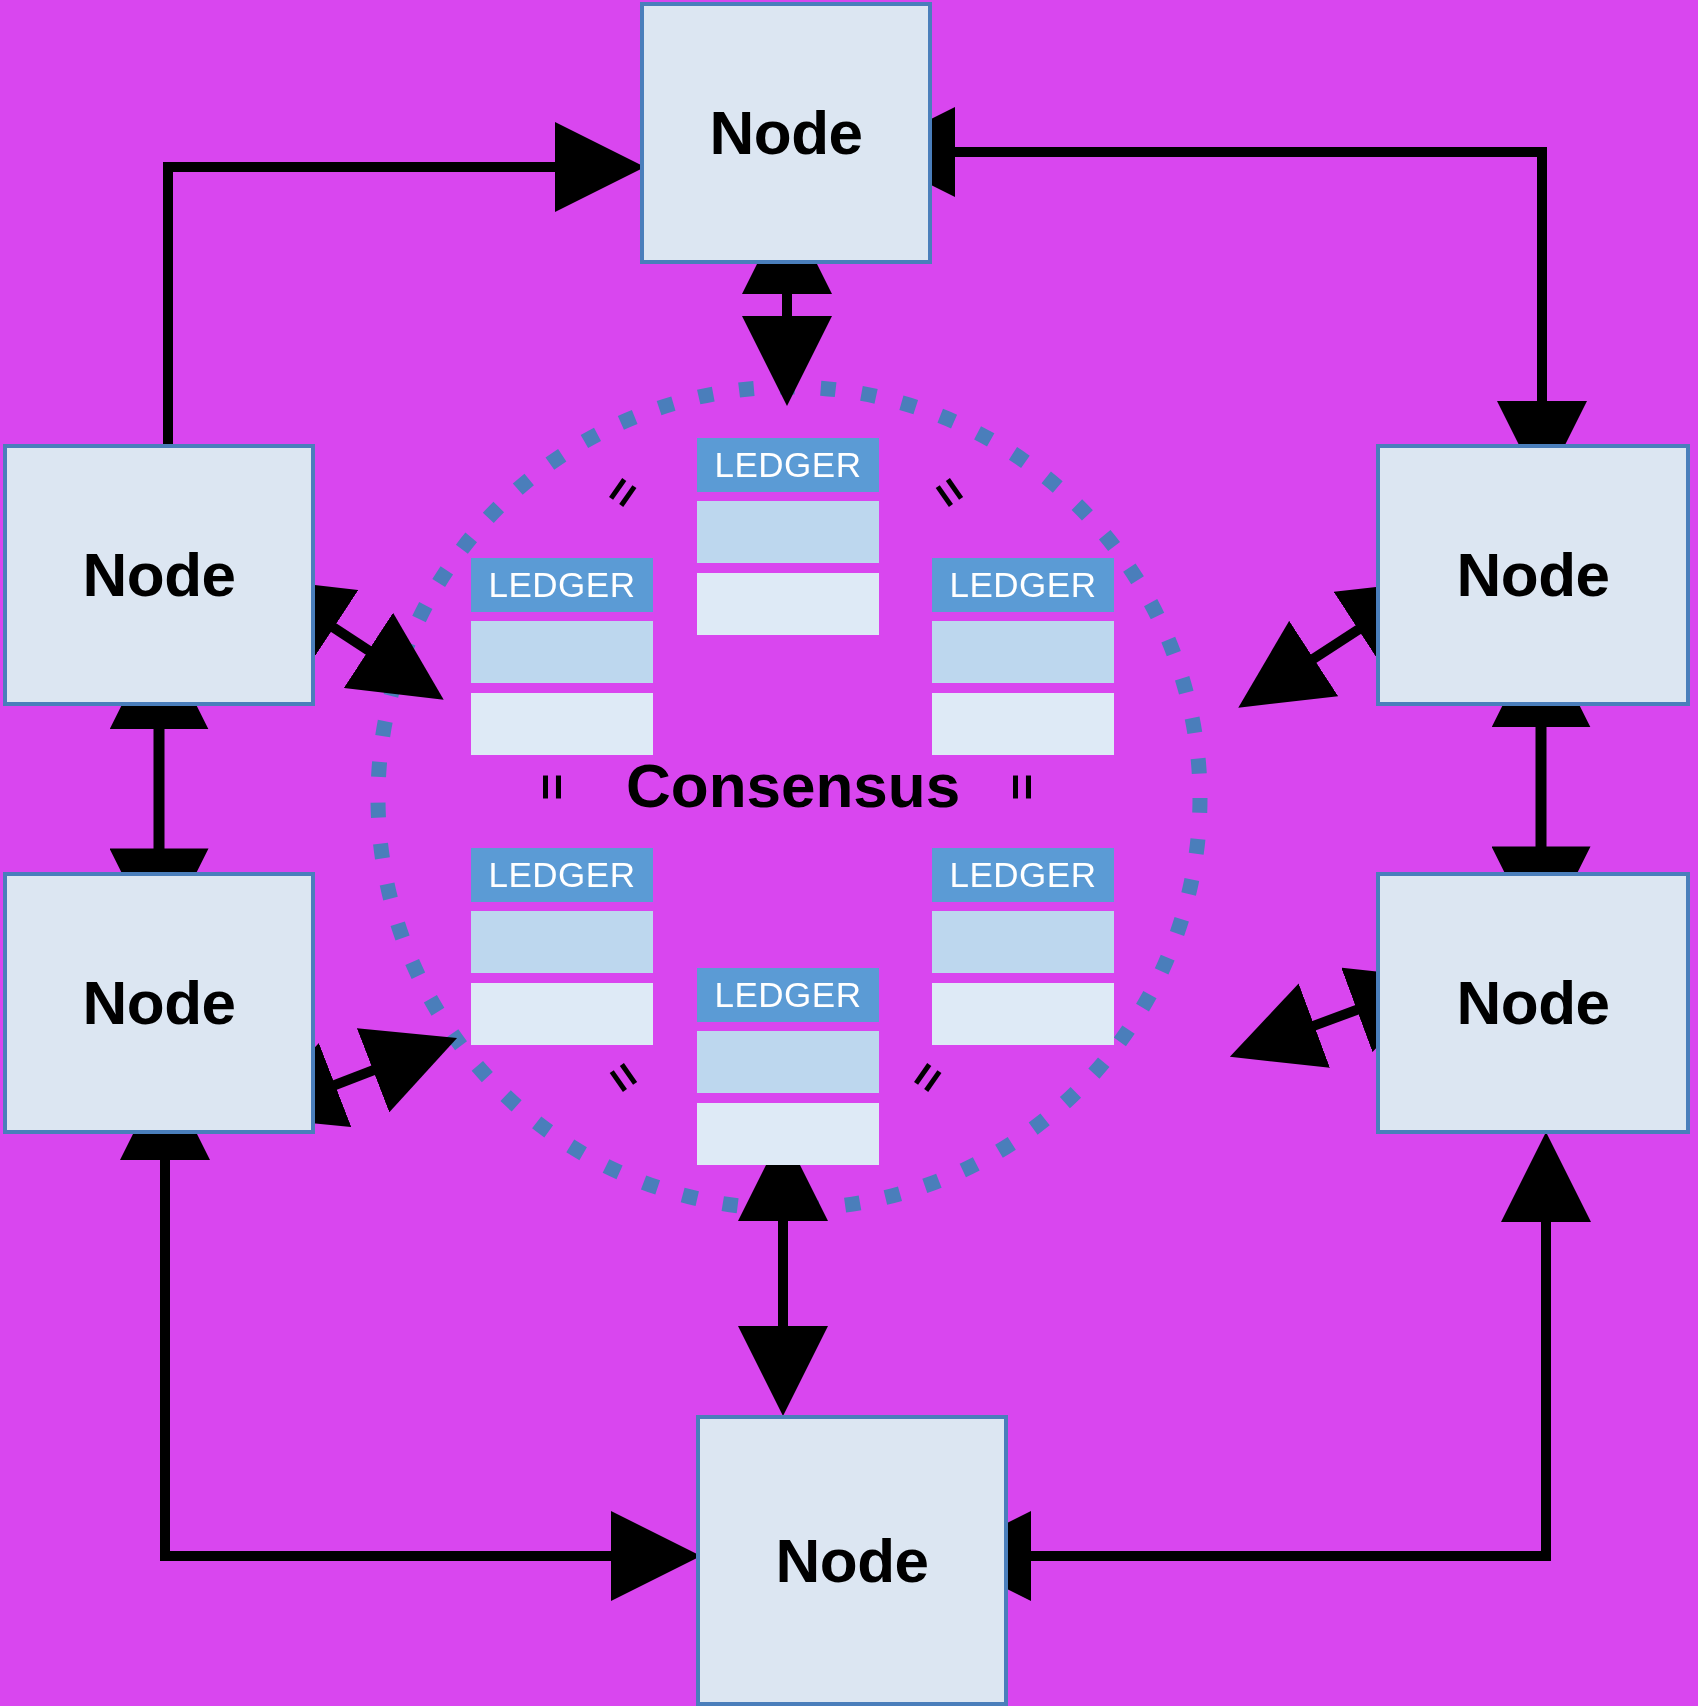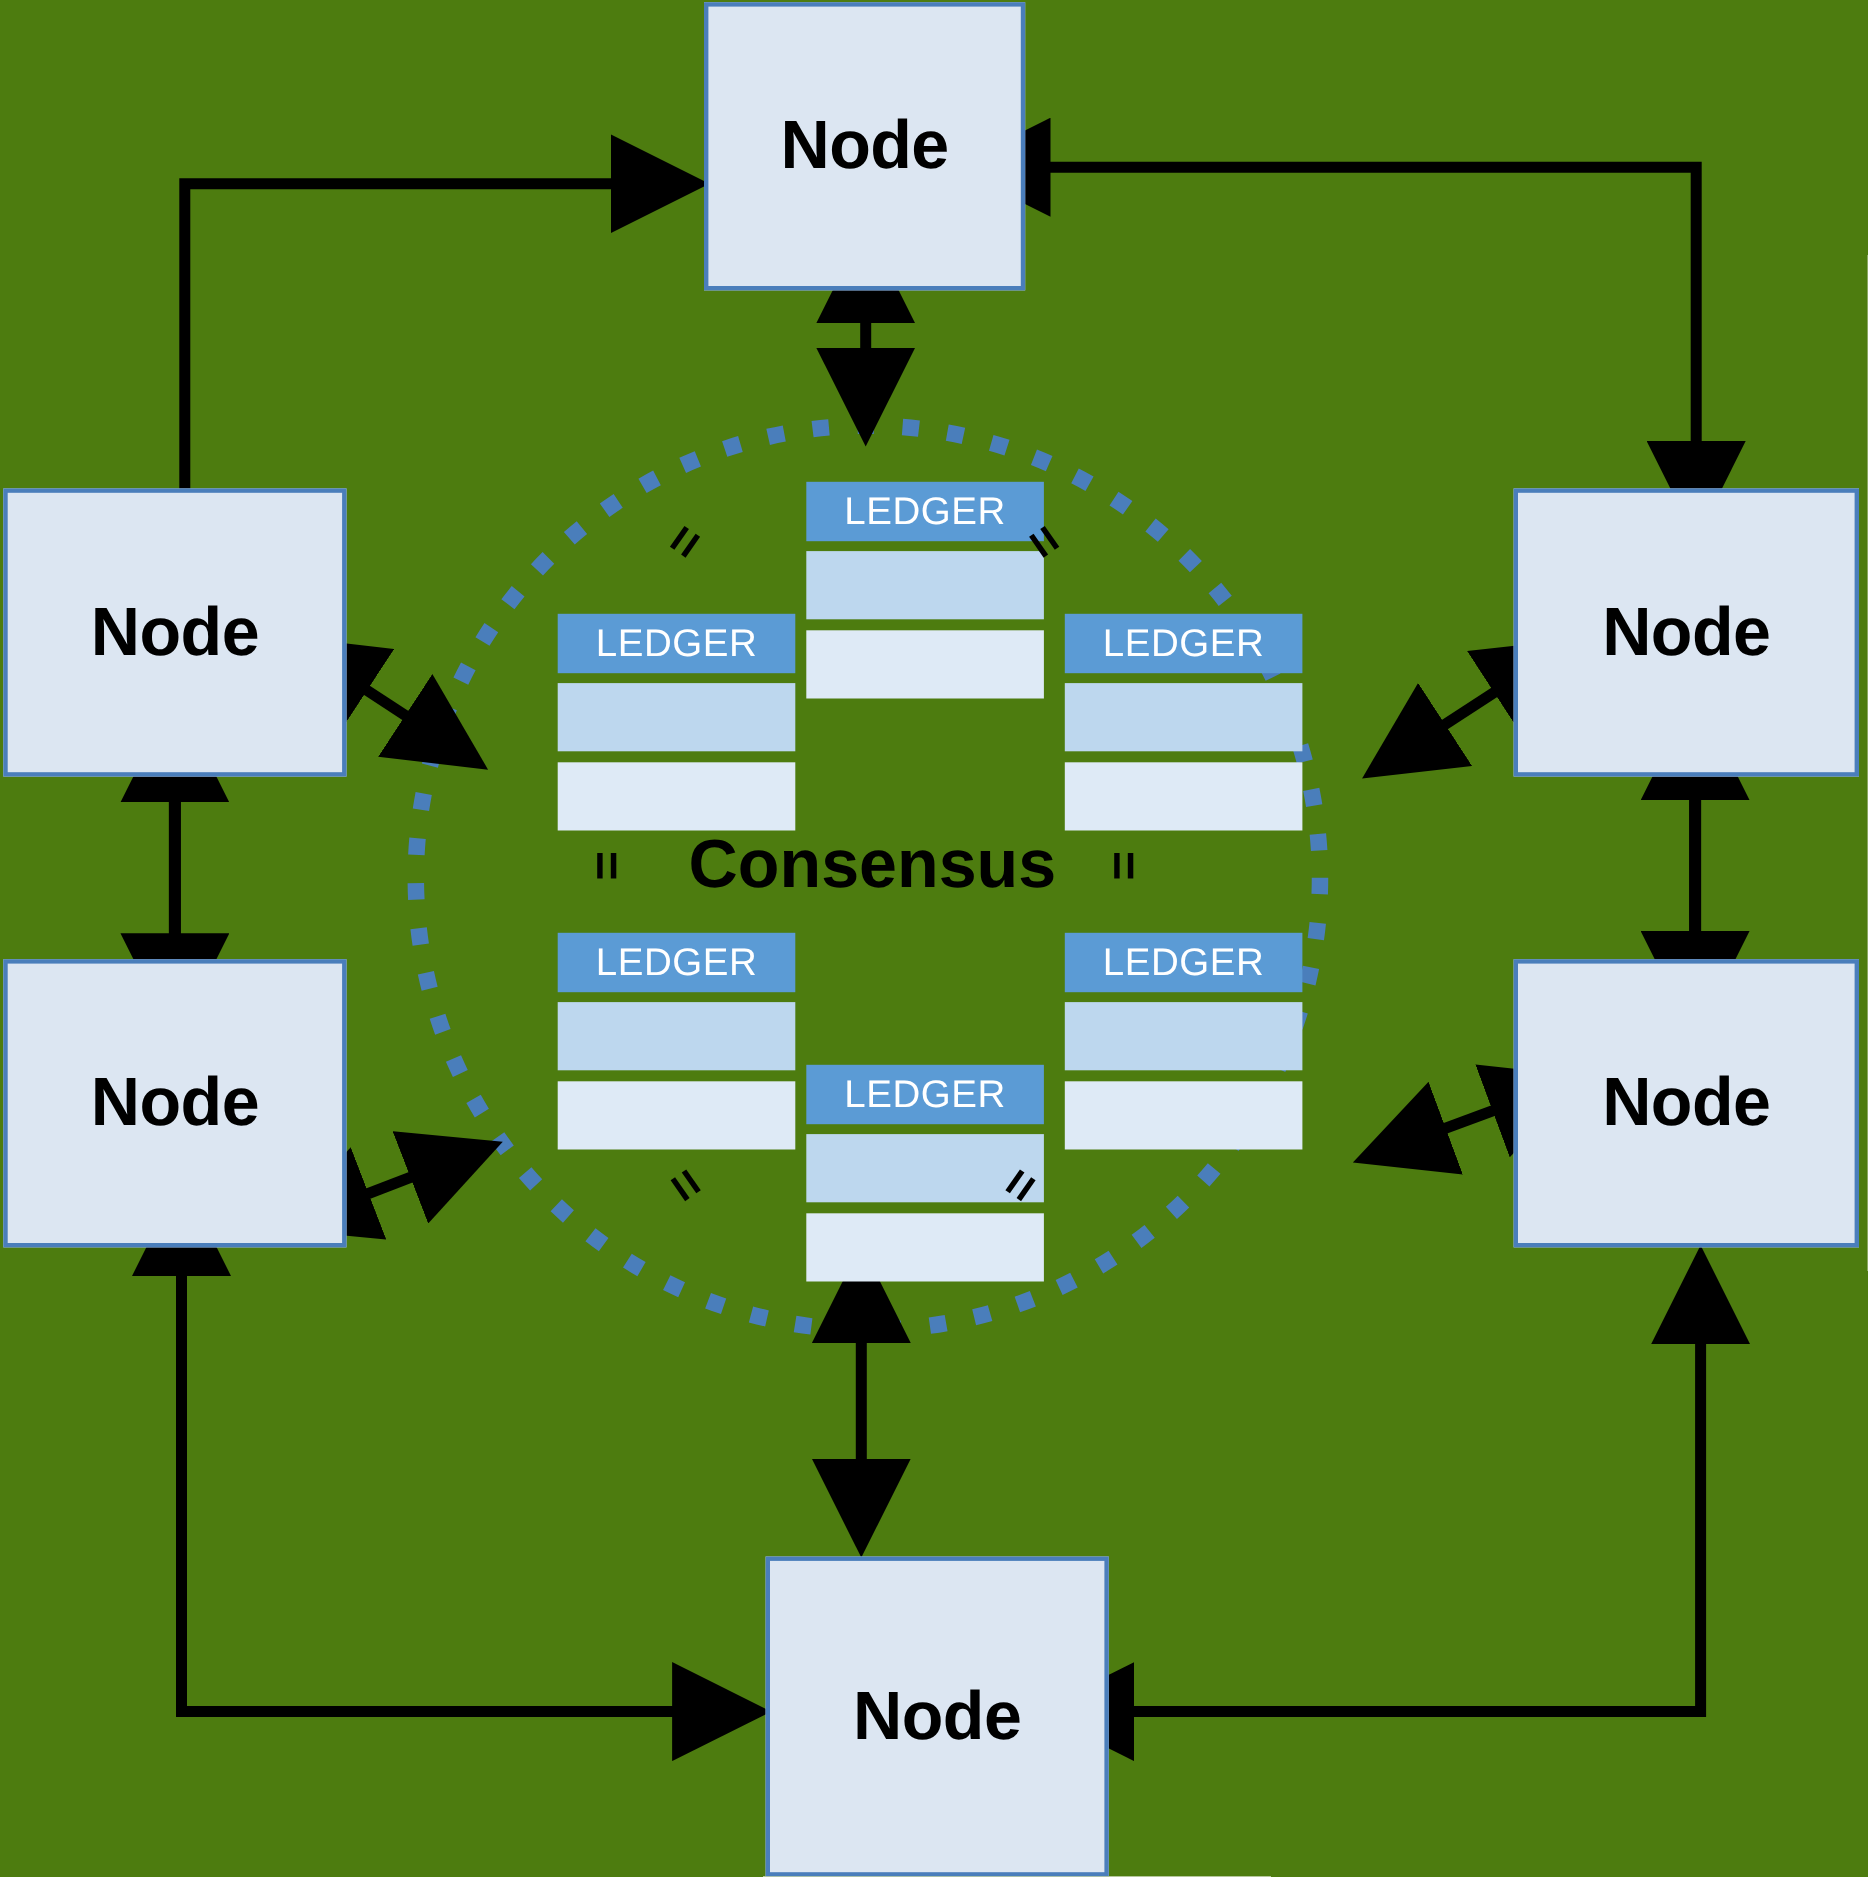--- a/index.html
+++ b/index.html
@@ -1,37 +1,37 @@
 <!DOCTYPE html>
 <html><head>
 <meta charset="utf-8">
 <title>Blockchain Consensus Network Diagram</title>
 <style>
   html,body{margin:0;padding:0;background:#ffffff;}
   body{font-family:"Liberation Sans", sans-serif;}
-  #stage{position:relative;width:1698px;height:1706px;background:#4d7c0f;overflow:hidden;}
+  #stage{position:relative;width:1698px;height:1706px;background:#d946ef;overflow:hidden;}
   #svg-layer{position:absolute;left:0;top:0;width:1698px;height:1706px;}
 
   .node-box{
     position:absolute;
     background:#dce6f2;
     border:4px solid #4a7ebb;
     box-sizing:border-box;
     display:flex;align-items:center;justify-content:center;
   }
   .node-label{
     font-family:"Liberation Sans", sans-serif;
     font-weight:bold;
     font-size:62px;
     color:#000000;
     letter-spacing:-0.5px;
     line-height:1;
   }
 
-  .ledger{position:absolute;width:216px;margin-left:36px;}
+  .ledger{position:absolute;width:182px;}
   .ledger-head{
     background:#5b9bd5;
     color:#ffffff;
     font-family:"Liberation Sans", sans-serif;
     font-size:35px;
     line-height:54px;
     height:54px;
     text-align:center;
     letter-spacing:0.5px;
     white-space:nowrap;

